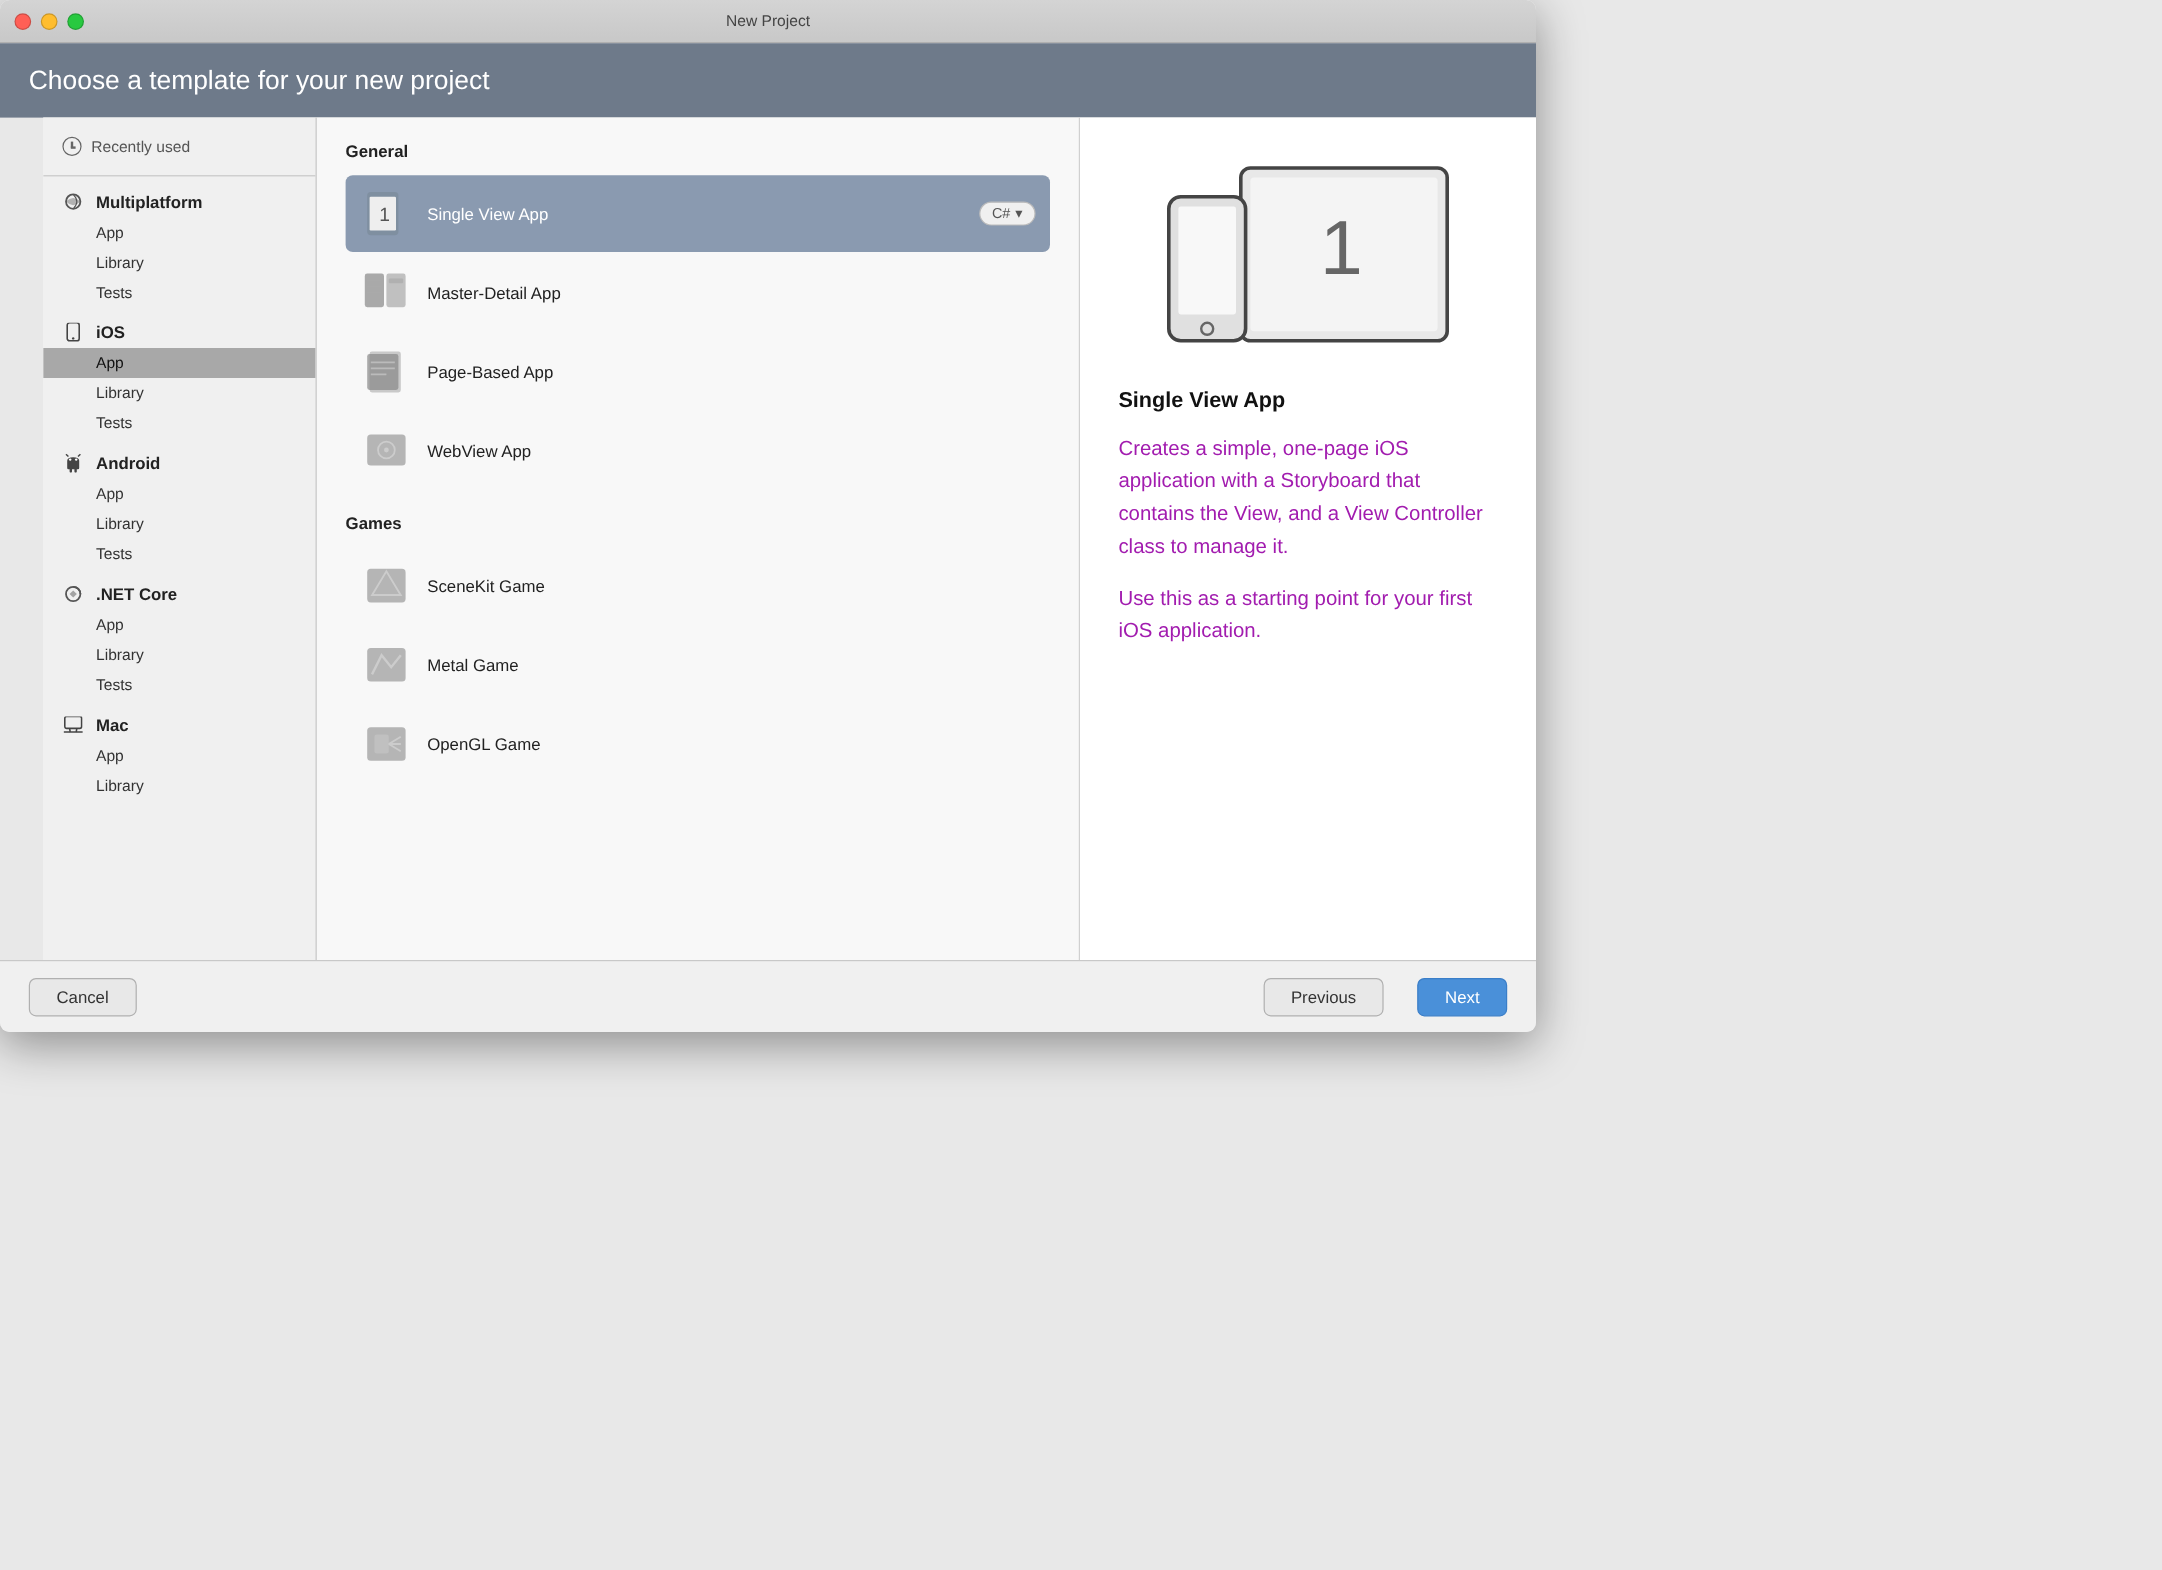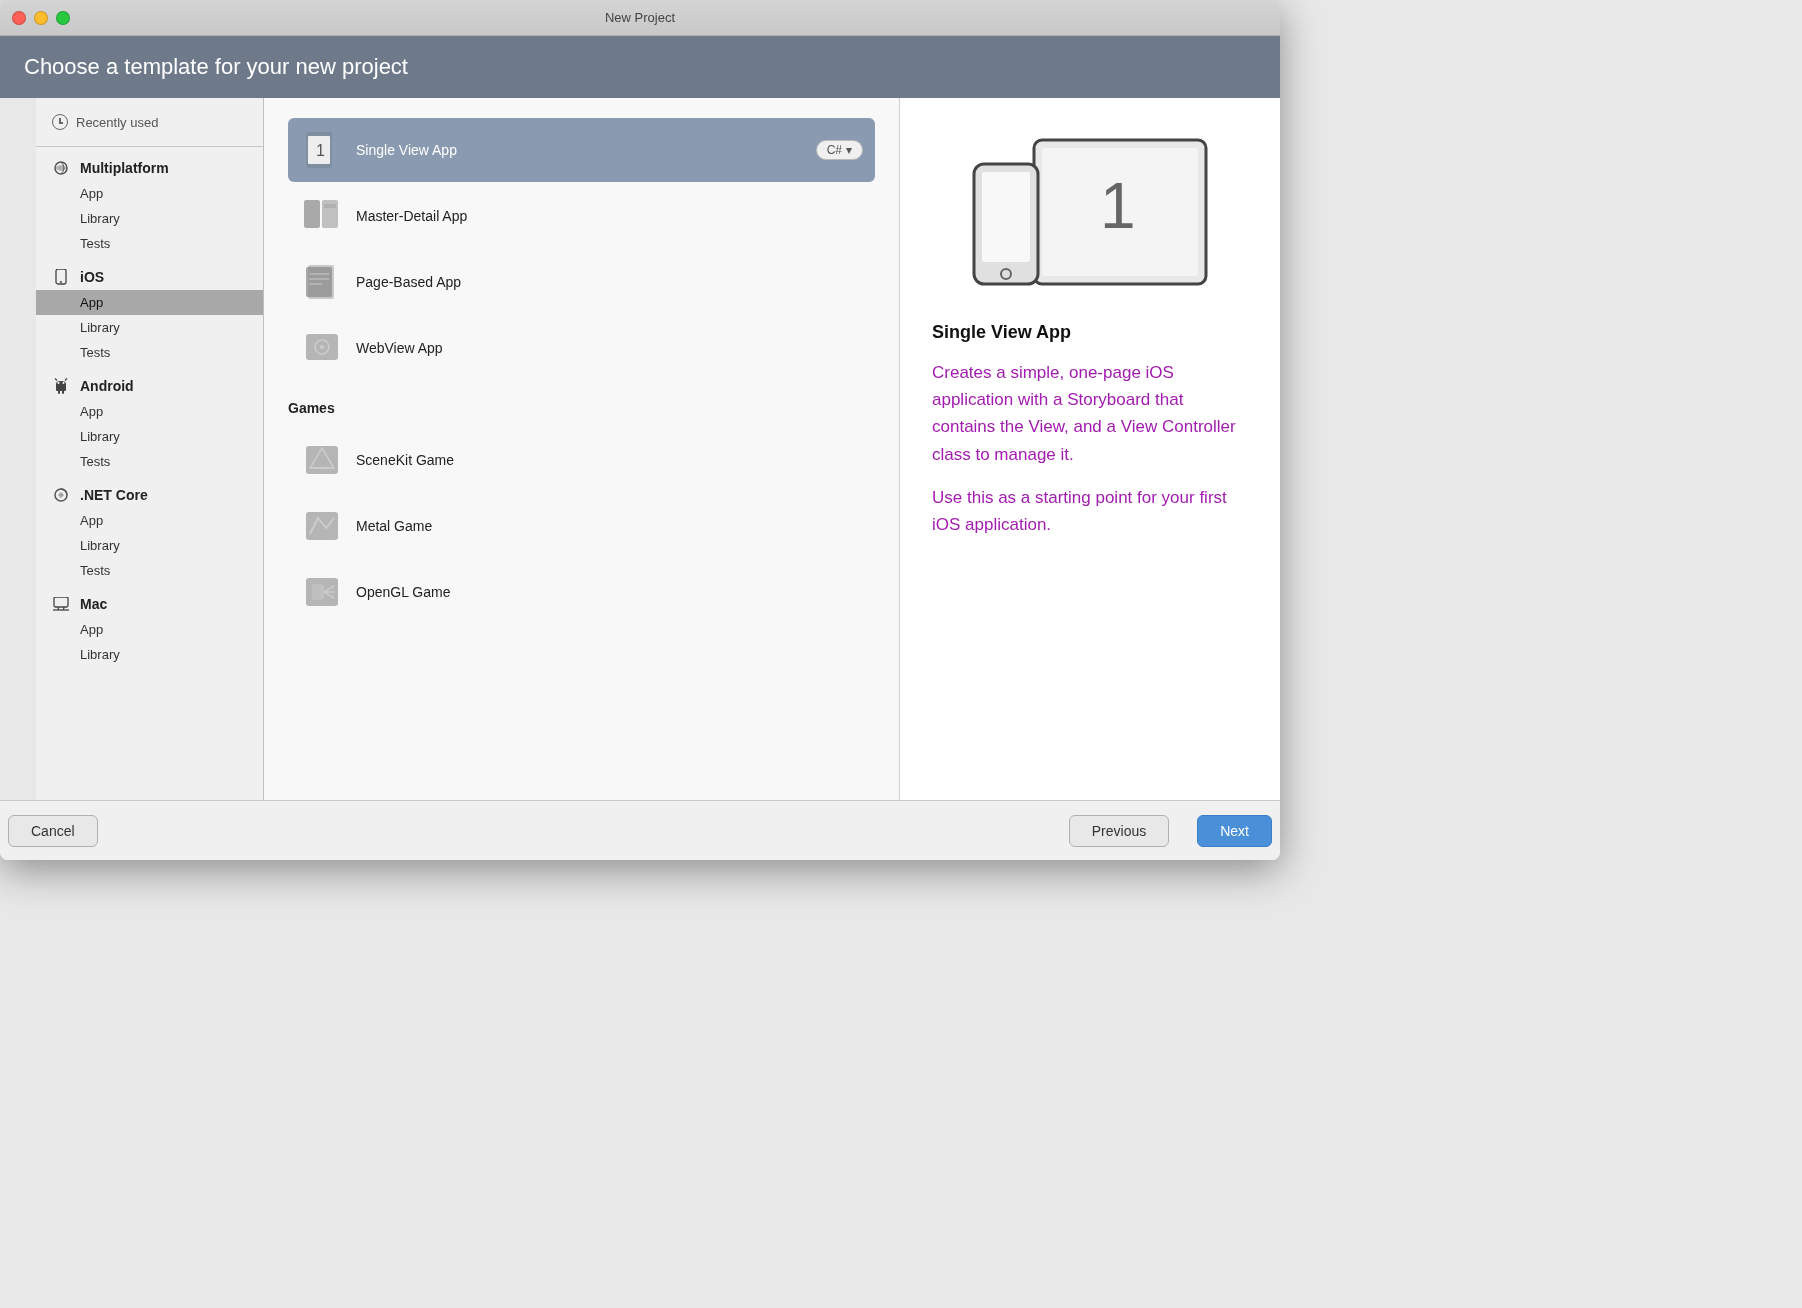--- a/index.html
+++ b/index.html
@@ -238,21 +238,21 @@
     }
 
     
     .bottom-bar {
       height: 60px;
       background: #f0f0f0;
       border-top: 1px solid #c8c8c8;
       display: flex;
       align-items: center;
       justify-content: space-between;
-      padding: 0 8px;
+      padding: 0 24px;
     }
     .btn {
       padding: 7px 22px;
       border-radius: 6px;
       font-size: 14px;
       cursor: pointer;
       border: 1px solid #b0b0b0;
       background: #e8e8e8;
       color: #333;
     }
@@ -370,20 +370,21 @@
           </svg>
         </div>
         <span>Mac</span>
       </div>
       <div class="sidebar-item">App</div>
       <div class="sidebar-item">Library</div>
     </div>
   </div>
 
   <div class="center-panel">
+    <div class="section-title">General</div>
 
     <div class="template-item selected">
       <div class="template-icon">
         <svg width="40" height="40" viewBox="0 0 40 40" fill="none">
           <rect x="4" y="2" width="26" height="36" rx="3" fill="#7a8a9a" opacity="0.7"></rect>
           <rect x="6" y="6" width="22" height="28" rx="1" fill="#eee"></rect>
           <text x="14" y="26" font-size="16" font-weight="300" fill="#555">1</text>
         </svg>
       </div>
       <span class="template-name">Single View App</span>

